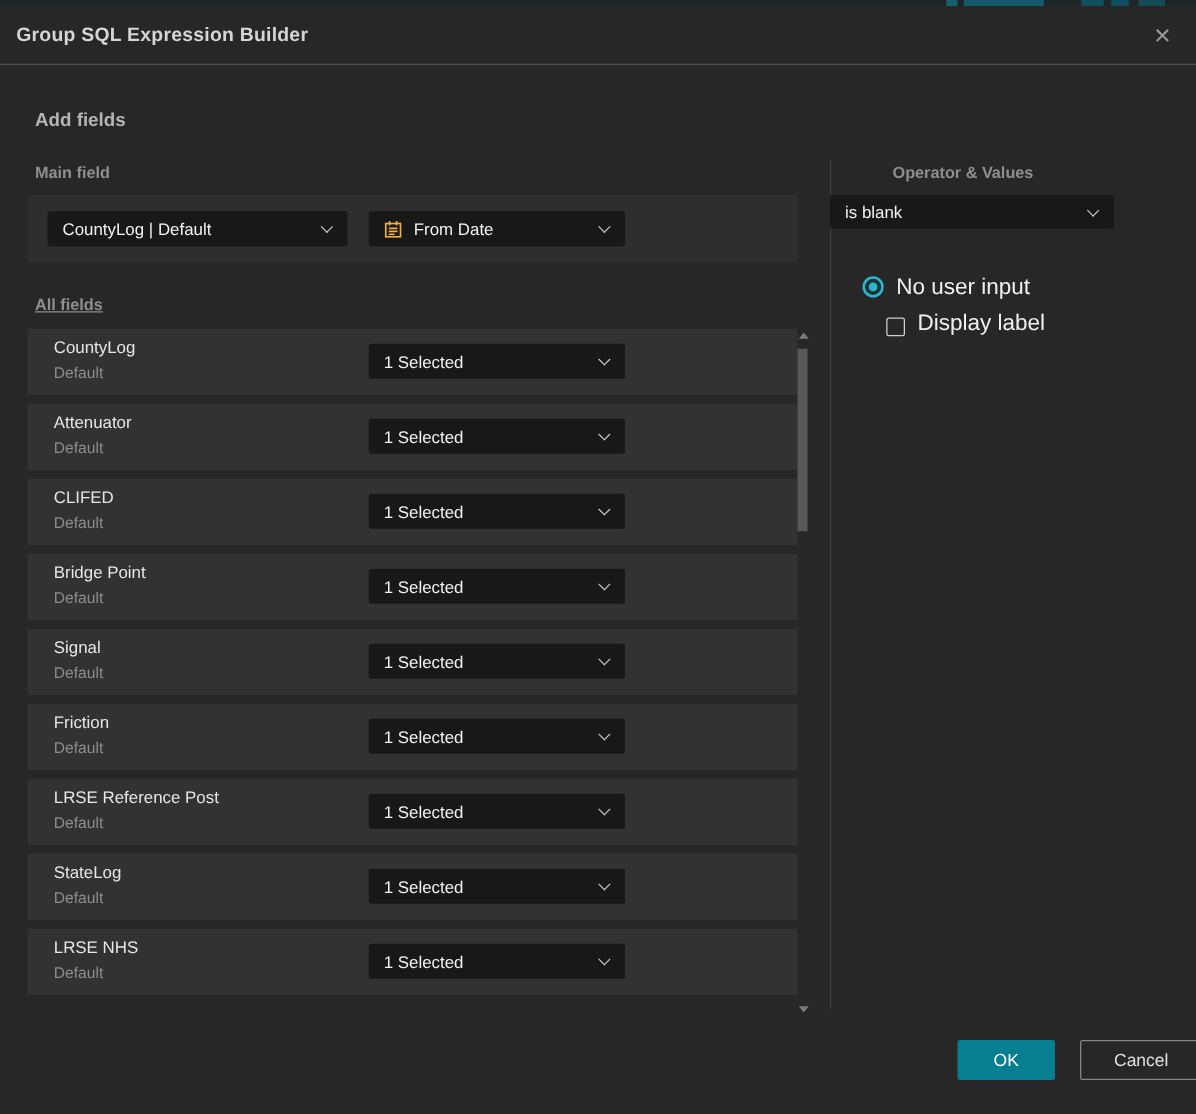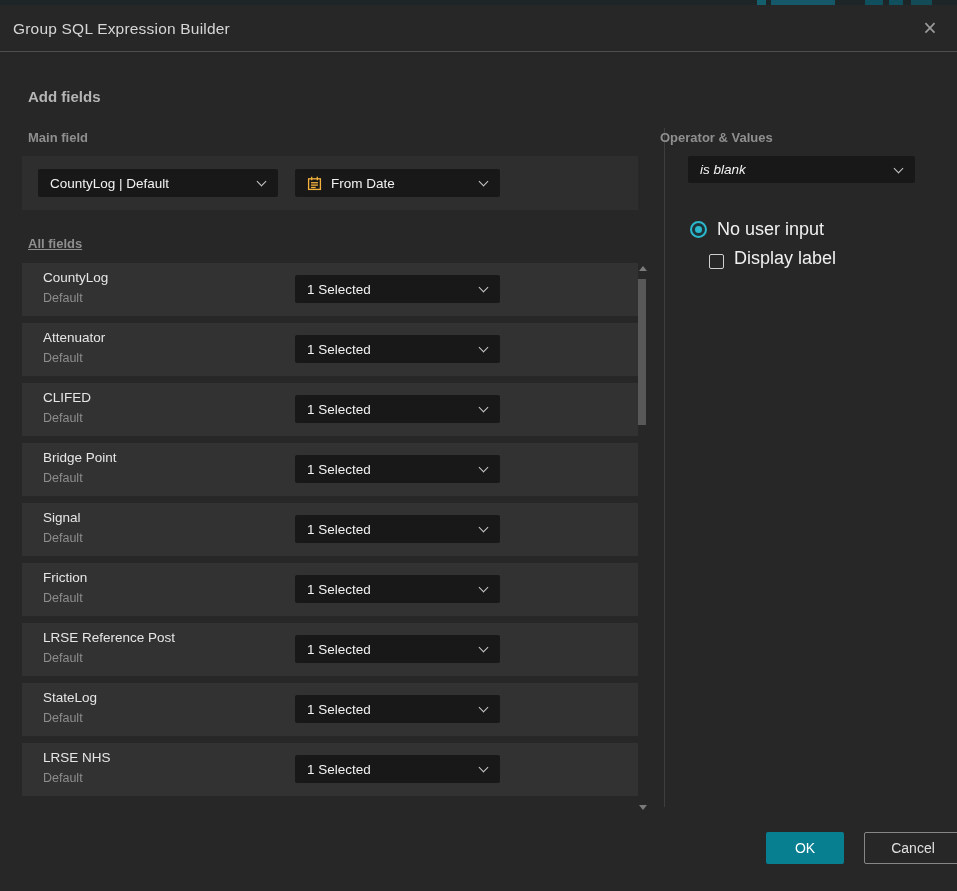--- a/index.html
+++ b/index.html
@@ -9,21 +9,21 @@
 
   
   .top-strip { position:absolute; left:0; top:0; width:957px; height:5px; background:#1d2527; overflow:hidden; }
   .frag { position:absolute; top:0; height:5px; }
 
   
   .modal { position:absolute; left:0; top:5px; width:957px; height:886px; background:#272727; }
   .modal-header { position:absolute; left:0; top:0; width:957px; height:47px;
     border-bottom:1px solid #4d4d4d; }
   .modal-title { position:absolute; left:13px; top:0; line-height:47px; font-size:15.5px;
-    font-weight:400; color:#d6d6d6; letter-spacing:.2px; }
+    font-weight:700; color:#d6d6d6; letter-spacing:.2px; }
   .close-btn { position:absolute; right:12px; top:8px; width:30px; height:30px; cursor:pointer;
     color:#9b9b9b; font-size:23px; line-height:30px; text-align:center; font-weight:300; }
 
   .h-add-fields { position:absolute; left:28px; top:83px; font-size:15px; font-weight:700; color:#b5b5b5; }
   .sub-label { position:absolute; font-size:13px; font-weight:700; color:#8f8f8f; }
 
   
   .sel { position:absolute; background:#181818; border-radius:2px; height:28px;
     display:flex; align-items:center; padding:0 28px 0 12px; cursor:pointer; }
   .sel .sel-text { color:#f2f2f2; font-size:13.5px; white-space:nowrap; overflow:hidden; }
@@ -45,22 +45,22 @@
   .scrollbar { position:absolute; left:637px; top:255px; width:12px; height:552px; }
   .scroll-up, .scroll-down { position:absolute; left:2px; width:0; height:0;
     border-left:4px solid transparent; border-right:4px solid transparent; cursor:pointer; }
   .scroll-up { top:6px; border-bottom:5px solid #7b7b7b; }
   .scroll-down { bottom:2px; border-top:5px solid #7b7b7b; }
   .scroll-thumb { position:absolute; left:1px; top:19px; width:8px; height:146px; background:#585858; cursor:pointer; }
 
   .v-divider { position:absolute; left:664px; top:123px; width:1px; height:679px; background:#3e3e3e; }
 
   
-  .op-label { left:660px; top:125px; }
-  .op-sel { left:688px; top:151px; width:227px; height:27px;font-style:italic; }
+  .op-label { left:714px; top:125px; }
+  .op-sel { left:664px; top:151px; width:227px; height:27px; }
   .radio-row { position:absolute; left:690px; top:214px; display:flex; align-items:center; cursor:pointer; }
   .radio-outer { width:17px; height:17px; border-radius:50%; border:2px solid #2cb8cc;
     background:#1d3338; display:flex; align-items:center; justify-content:center; flex:none; }
   .radio-dot { width:7px; height:7px; border-radius:50%; background:#2cb8cc; }
   .radio-row .lbl, .check-row .lbl { color:#f0f0f0; font-size:18px; margin-left:10px; }
   .check-row { position:absolute; left:709px; top:243px; display:flex; align-items:flex-end; cursor:pointer; }
   .checkbox { width:15px; height:15px; border:1px solid #cfcfcf; border-radius:2px; background:transparent; flex:none; }
 
   
   .btn { position:absolute; top:827px; height:32px; border-radius:2px; font-size:14px;

